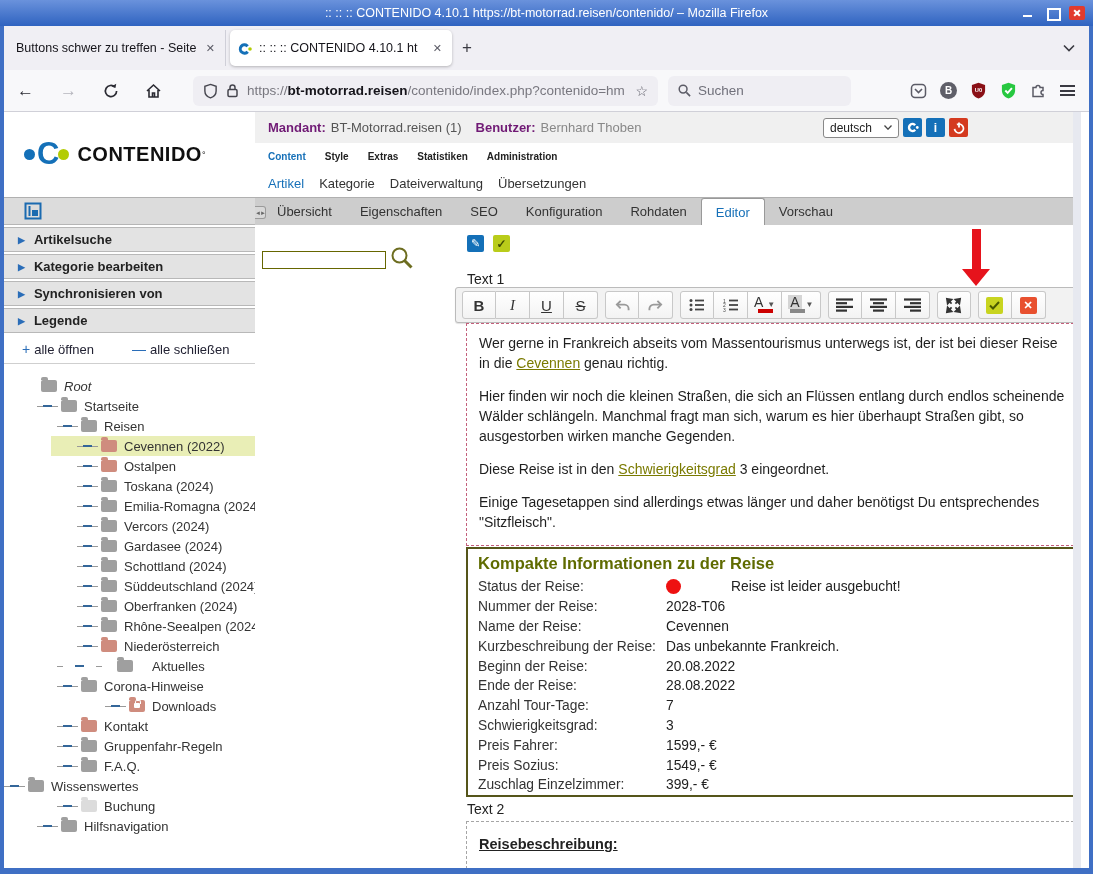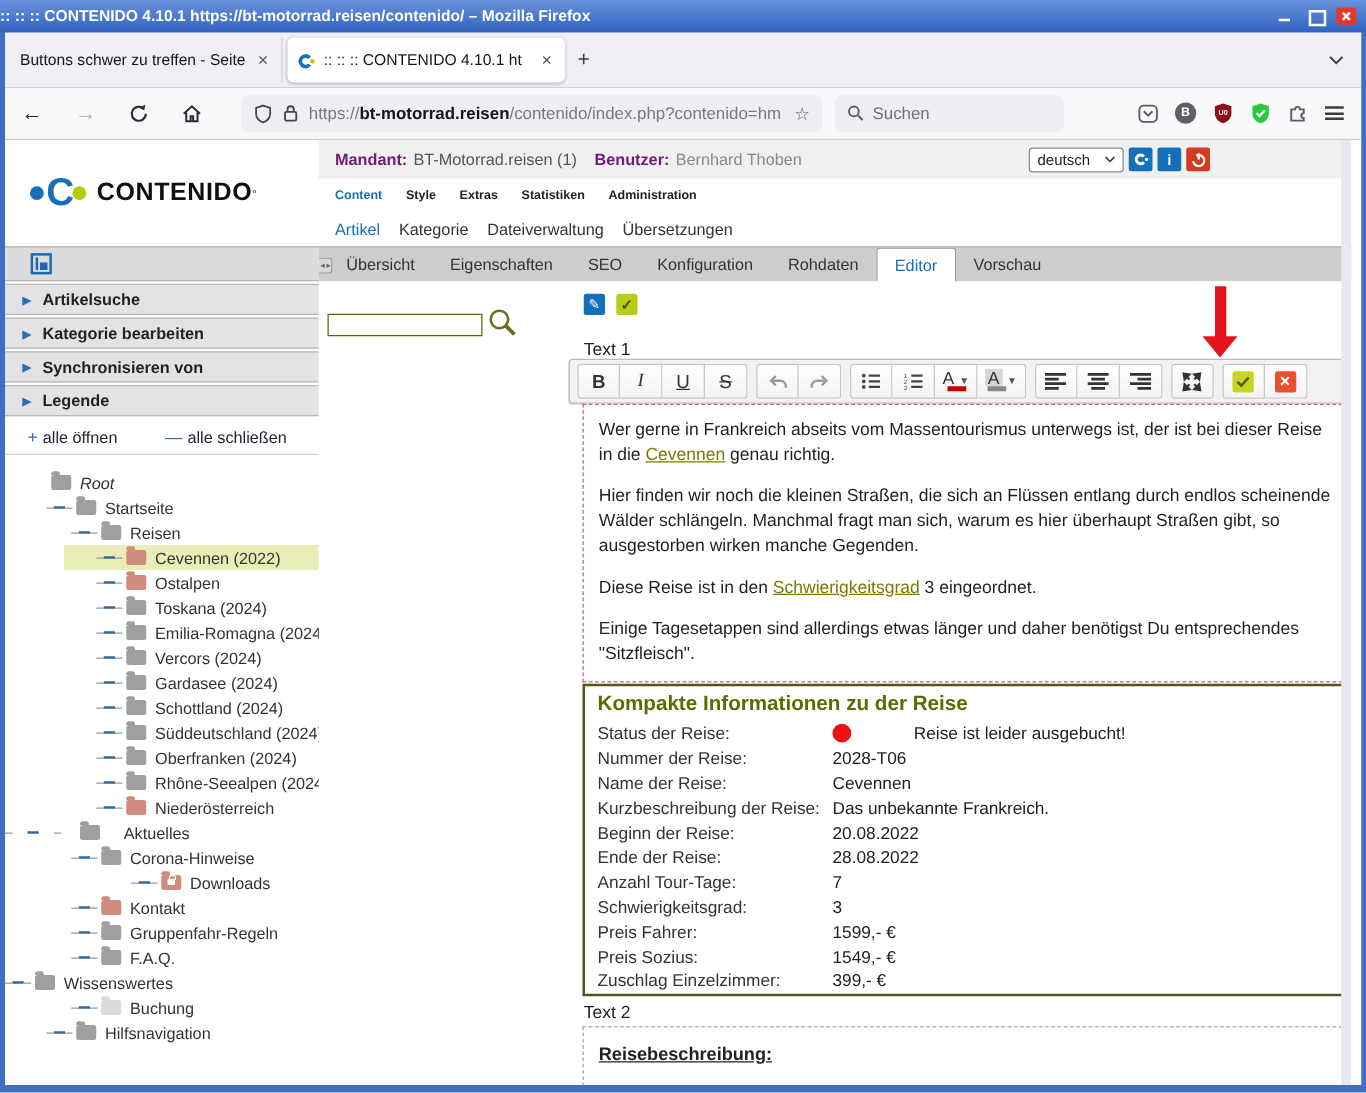--- a/index.html
+++ b/index.html
@@ -2,21 +2,21 @@
 <html><head>
 <meta charset="utf-8">
 <style>
 *{margin:0;padding:0;box-sizing:border-box}
 html,body{width:1093px;height:874px}
 body{font-family:"Liberation Sans",sans-serif;background:#fff;position:relative;overflow:hidden}
 .window{position:absolute;inset:0;background:#3f6fc4}
 
 .titlebar{position:absolute;left:0;top:0;width:100%;height:26px;background:linear-gradient(#6a92dc,#2f63c0);display:flex;align-items:center;color:#fff}
 .fx-logo{width:17px;height:17px;border-radius:50%;margin-left:7px;background:radial-gradient(circle at 38% 32%,#ffe066 0 18%,#ffa padding-box),radial-gradient(circle at 40% 35%,#ffd54a,#ff9500 45%,#e3336b 78%,#8a2ea5)}
-.win-title{position:absolute;left:0;right:0;text-align:left;font-size:12.5px;font-weight:bold;white-space:nowrap}
+.win-title{position:absolute;left:0;right:0;text-align:center;font-size:12.5px;font-weight:normal;white-space:nowrap}
 .win-controls{margin-left:auto;display:flex;align-items:center;gap:10px;padding-right:8px;z-index:2}
 .wc{width:14px;height:12px;position:relative;cursor:default}
 .wc-min::after{content:"";position:absolute;left:2px;bottom:2px;width:9px;height:2px;background:#fff}
 .wc-max::after{content:"";position:absolute;left:2px;top:1px;width:10px;height:9px;border:2px solid #fff}
 .wc-close{width:16px;height:14px;background:#e23b2e;border-radius:2px}
 .wc-close::before,.wc-close::after{content:"";position:absolute;left:7px;top:3px;width:2px;height:8px;background:#fff}
 .wc-close::before{transform:rotate(45deg)}.wc-close::after{transform:rotate(-45deg)}
 
 .tabstrip{position:absolute;top:26px;left:4px;right:4px;height:44px;background:#f0eff4;display:flex;align-items:center}
 .tab{display:flex;align-items:center;font-size:12.5px;color:#15141a}
@@ -367,21 +367,21 @@
             <span class="folder f-gray"></span>
             <span>Rhône-Seealpen (2024)</span>
           </div>
           <div class="tree-row" style="padding-left: 73px;">
             <span class="dash"></span>
             <span class="minus"></span>
             <span class="dash"></span>
             <span class="folder f-pink"></span>
             <span>Niederösterreich</span>
           </div>
-          <div class="tree-row" style=" gap: 12px;">
+          <div class="tree-row" style="padding-left: 53px; gap: 12px;">
             <span class="dash"></span>
             <span class="minus"></span>
             <span class="dash"></span>
             <span class="folder f-gray"></span>
             <span>Aktuelles</span>
           </div>
           <div class="tree-row" style="padding-left: 53px;">
             <span class="dash"></span>
             <span class="minus"></span>
             <span class="dash"></span>

